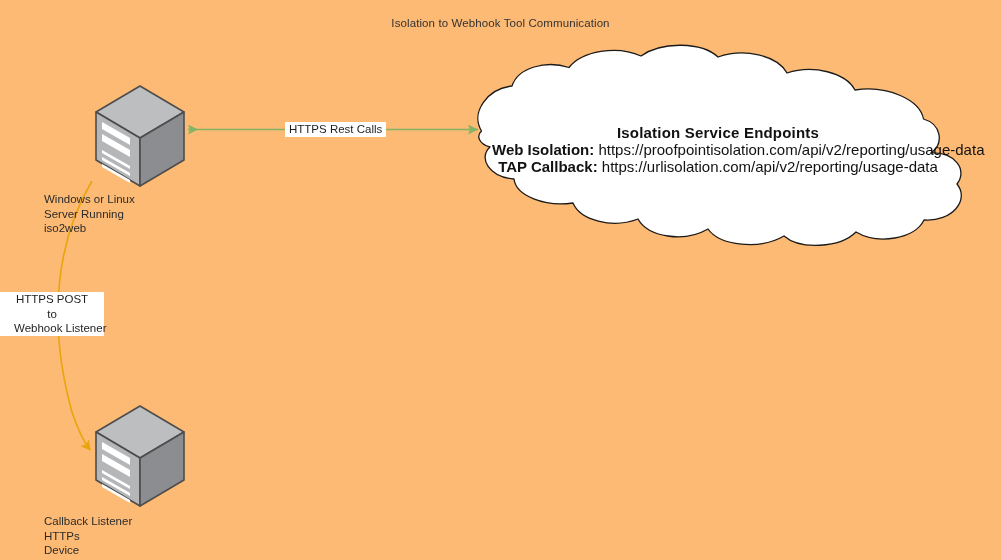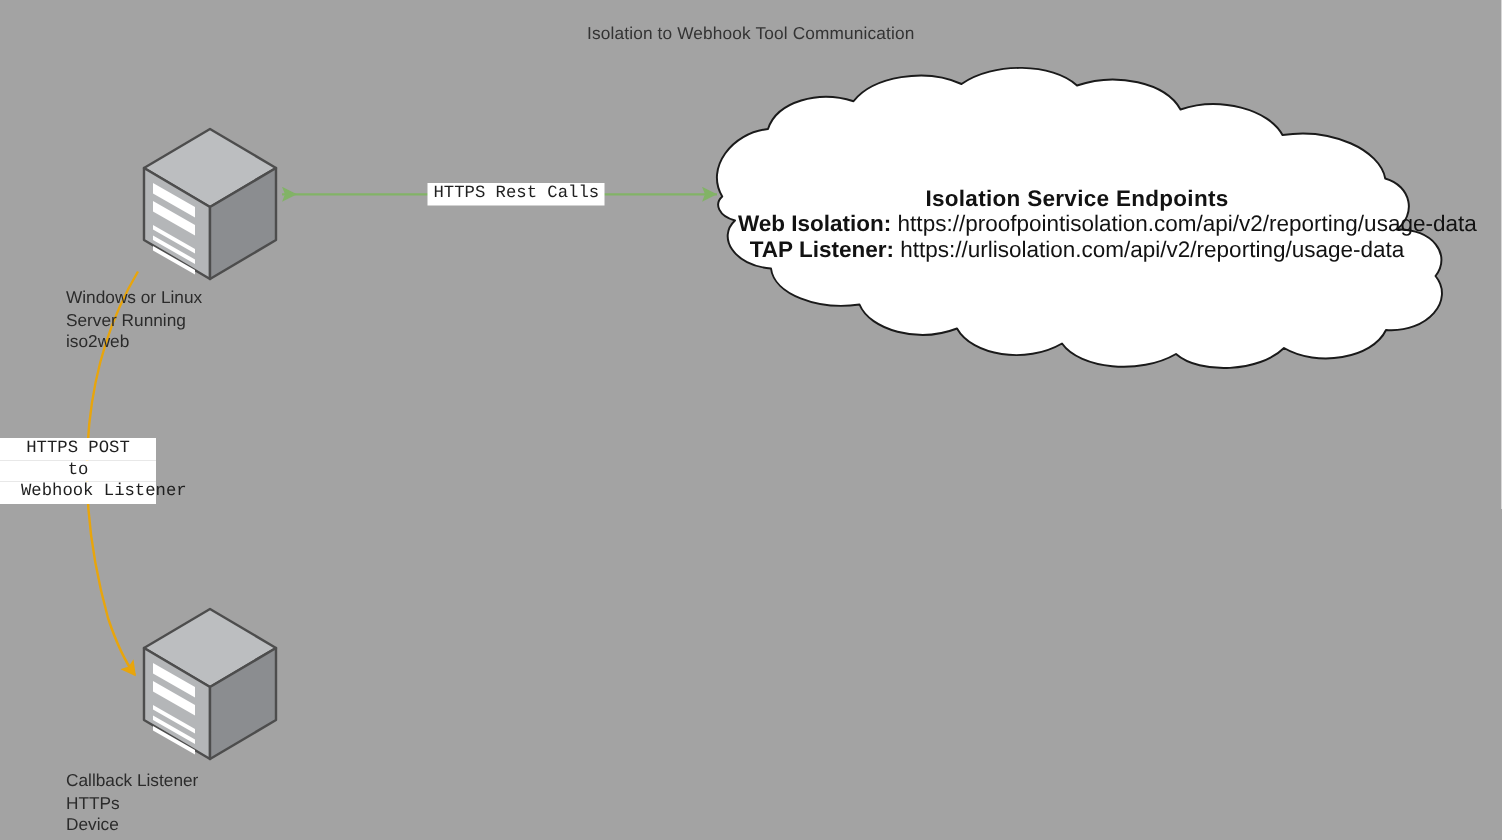--- a/index.html
+++ b/index.html
@@ -9,21 +9,21 @@
     background: #ffffff;
   }
   body {
     font-family: "Liberation Sans", sans-serif;
     color: #000000;
   }
   #canvas {
     position: relative;
     width: 1001px;
     height: 560px;
-    background: #a3a3a3;
+    background: #fdba74;
     overflow: hidden;
   }
 
   
   .diagram-title {
     position: absolute;
     left: 0;
     top: 17px;
     width: 1001px;
     text-align: center;
@@ -63,21 +63,20 @@
 
   
   .edge-label {
     position: absolute;
     font-size: 11.5px;
     line-height: 14.5px;
     color: #1f1f1f;
     text-align: center;
     background: #ffffff;
     white-space: nowrap;
-    font-family: Liberation Mono, monospace;
   }
   .edge-label.multiline { background: transparent; }
   .edge-label.multiline > span {
     display: block;
     background: #ffffff;
     padding: 0 14px;
   }
 
   
   .cloud-text {
@@ -146,21 +145,21 @@
     </g>
   </svg>
 
   <div class="cloud-text">
     <div class="cloud-heading">Isolation Service Endpoints</div>
     <div>
       <span class="ep-label">Web Isolation:</span>
       <span class="ep-url">https://proofpointisolation.com/api/v2/reporting/usage-data</span>
     </div>
     <div>
-      <span class="ep-label">TAP Listener:</span>
+      <span class="ep-label">TAP Callback:</span>
       <span class="ep-url">https://urlisolation.com/api/v2/reporting/usage-data</span>
     </div>
   </div>
 
   <div class="server-icon" style="left:82px; top:82px;">
     <svg viewBox="0 0 104 112">
 
       <polygon points="14,30 58,4 102,30 58,56" fill="#bcbec0" stroke="#4d4d4d" stroke-width="1.6" stroke-linejoin="round"></polygon>
 
       <polygon points="14,30 58,56 58,104 14,78" fill="#b4b6b8" stroke="#4d4d4d" stroke-width="1.6" stroke-linejoin="round"></polygon>

